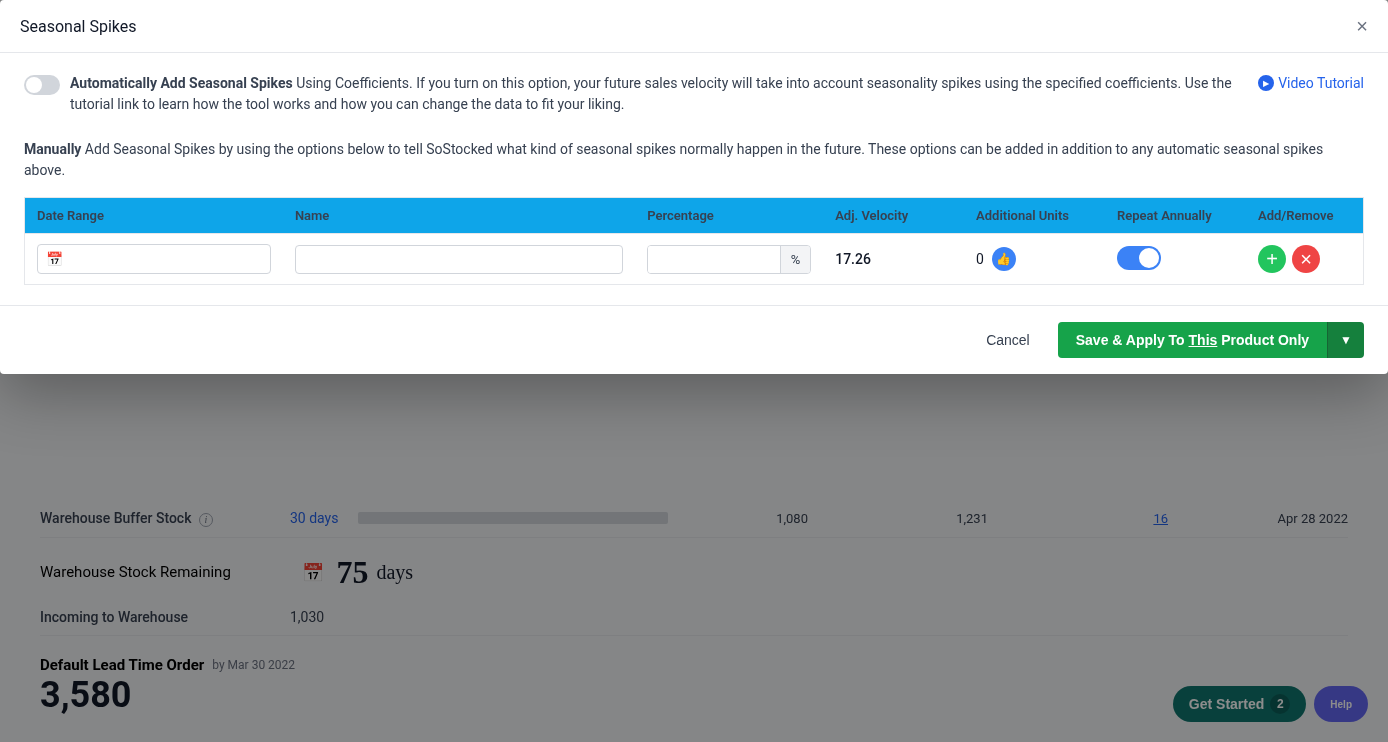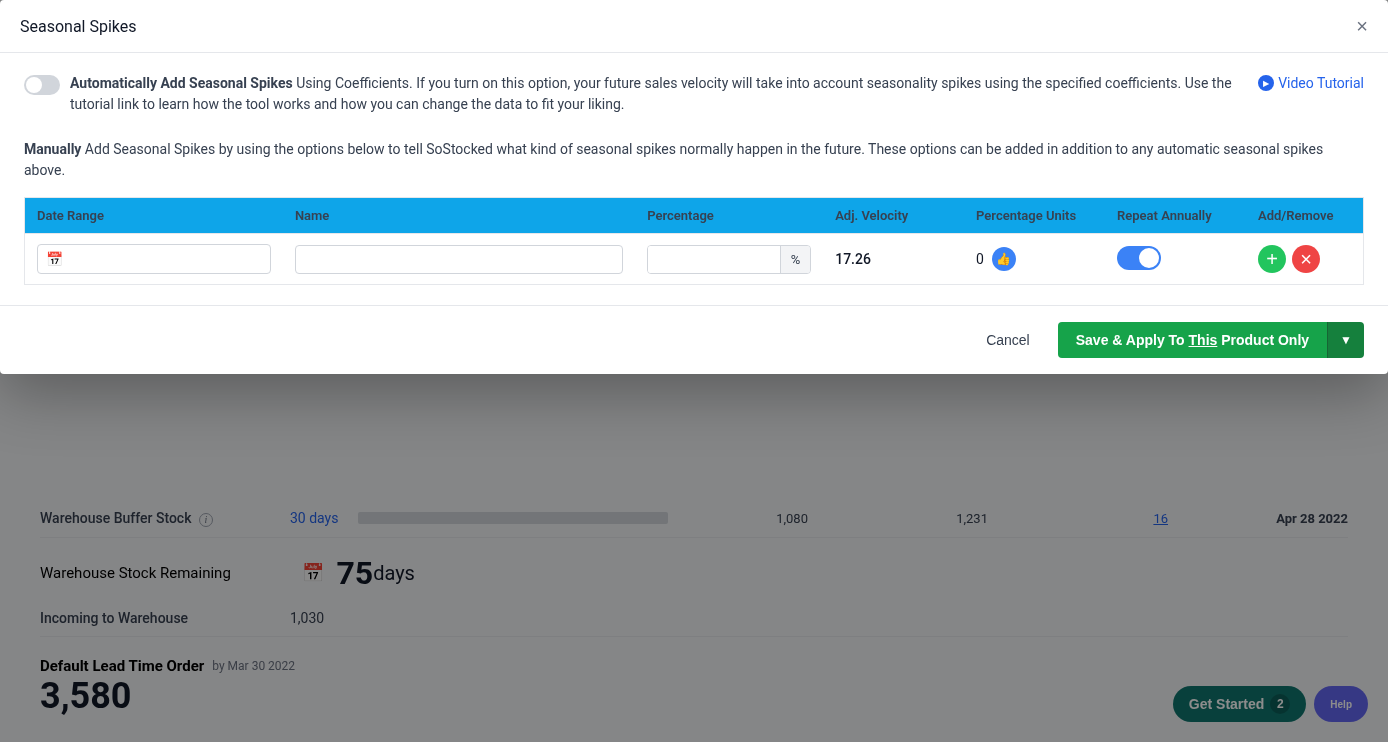--- a/index.html
+++ b/index.html
@@ -42,20 +42,22 @@
       font-size: 14px;
     }
 
     .bg-row-val.blue { color: #2563eb; }
     .bg-row-big {
       font-size: 32px;
       font-weight: 700;
       color: #111827;
       display: flex;
       align-items: center;
+      gap: 8px;
+      font-family: Liberation Serif, serif;
     }
 
     .calendar-icon-small {
       font-size: 18px;
       color: #6b7280;
     }
 
     
     .bottom-right-btns {
       position: absolute;
@@ -491,21 +493,21 @@
   <div class="bg-row">
     <div class="bg-row-label">
       <span>Warehouse Buffer Stock</span>
       <span class="info-icon">i</span>
     </div>
     <span class="bg-row-val blue">30 days</span>
     <span style="flex:1;background:#d1d5db;height:12px;margin:0 20px;border-radius:2px;"></span>
     <span class="bg-data-col">1,080</span>
     <span class="bg-data-col" style="margin-left:60px;">1,231</span>
     <span class="bg-data-col blue" style="margin-left:60px;">16</span>
-    <span class="bg-data-col" style="margin-left:60px;font-weight:bold;">Apr 28 2022</span>
+    <span class="bg-data-col" style="margin-left:60px;">Apr 28 2022</span>
   </div>
   <div style="padding: 16px 0 8px;">
     <div style="display:flex;align-items:center;gap:12px;">
       <span class="bg-row-label" style="font-weight:400;font-size:15px;">Warehouse Stock Remaining</span>
       <span class="calendar-icon-small">📅</span>
       <span class="bg-row-big">
         <span>75</span>
         <span style="font-size:20px;font-weight:400;">days</span>
       </span>
     </div>
@@ -563,21 +565,21 @@
       </p>
     </div>
 
     <table class="spike-table">
       <thead>
         <tr>
           <th class="col-date">Date Range</th>
           <th class="col-name">Name</th>
           <th class="col-pct">Percentage</th>
           <th class="col-adj">Adj. Velocity</th>
-          <th class="col-additional">Percentage Units</th>
+          <th class="col-additional">Additional Units</th>
           <th class="col-repeat">Repeat Annually</th>
           <th class="col-addremove">Add/Remove</th>
         </tr>
       </thead>
       <tbody>
         <tr>
           <td>
             <div class="date-input-wrap">
               <span class="cal-icon">📅</span>
               <input type="text" class="" placeholder="" style="">

